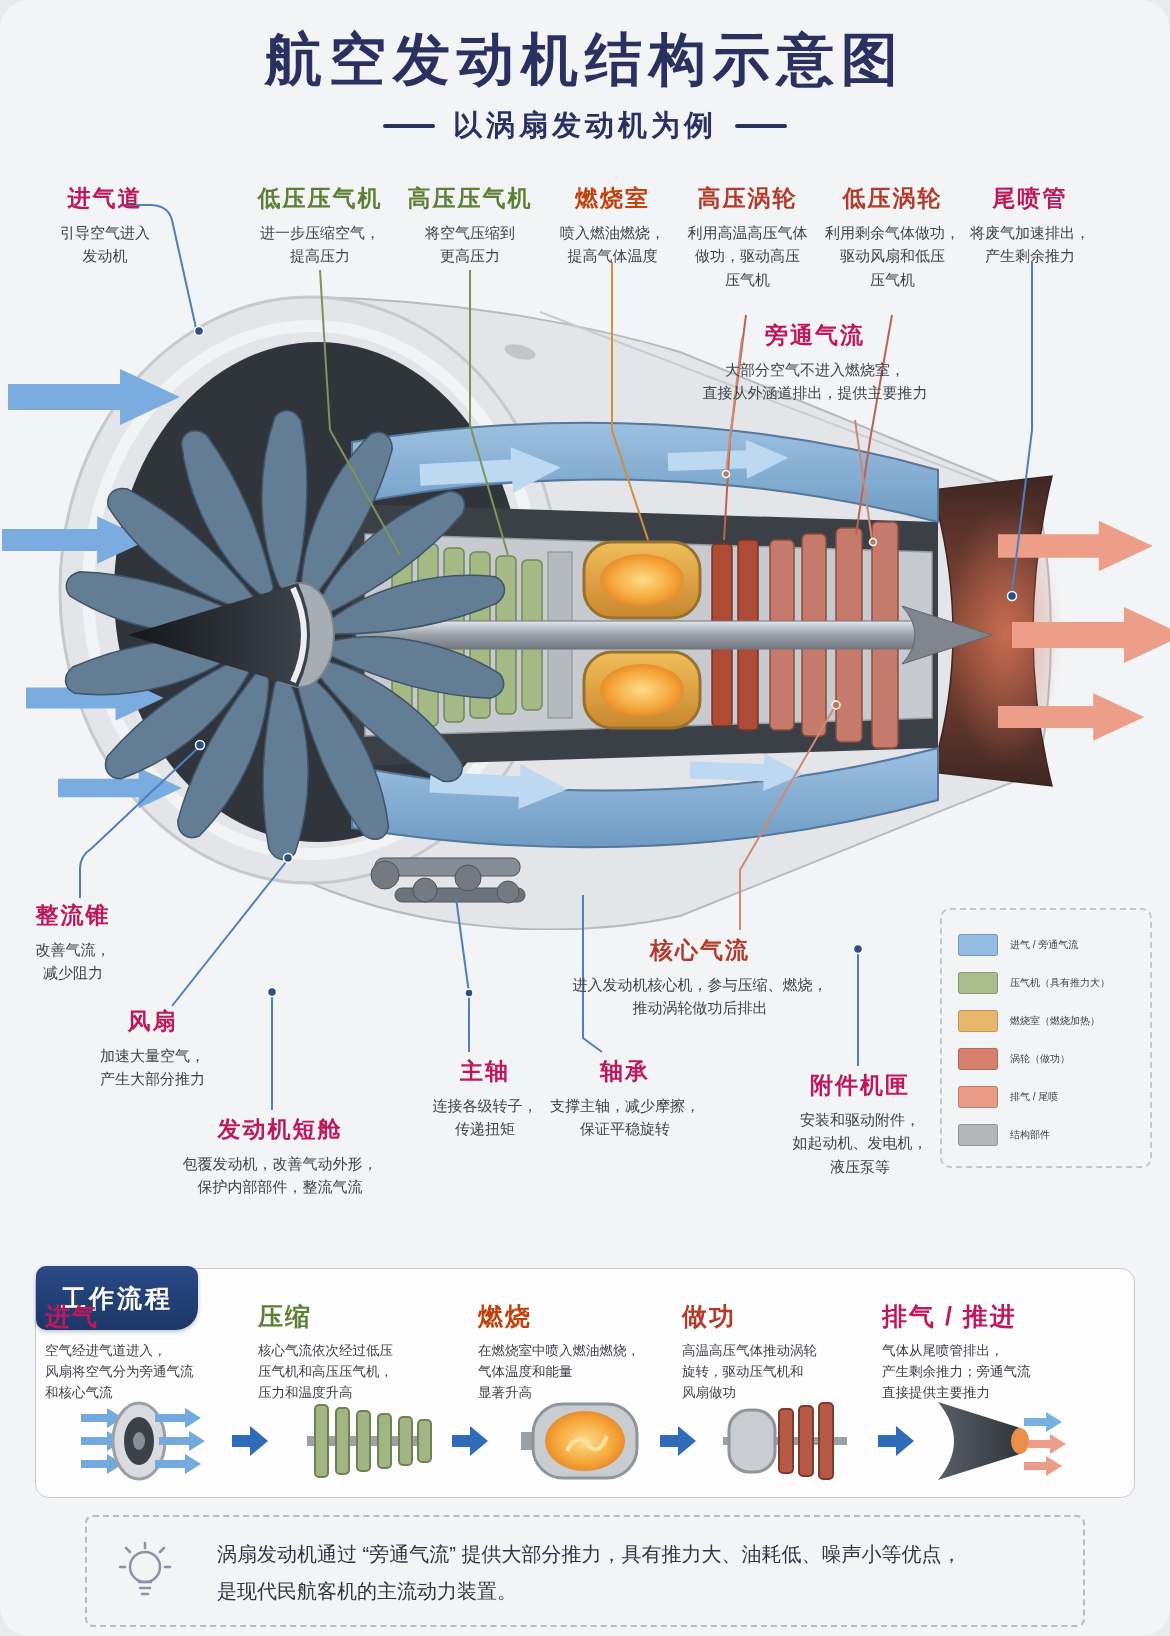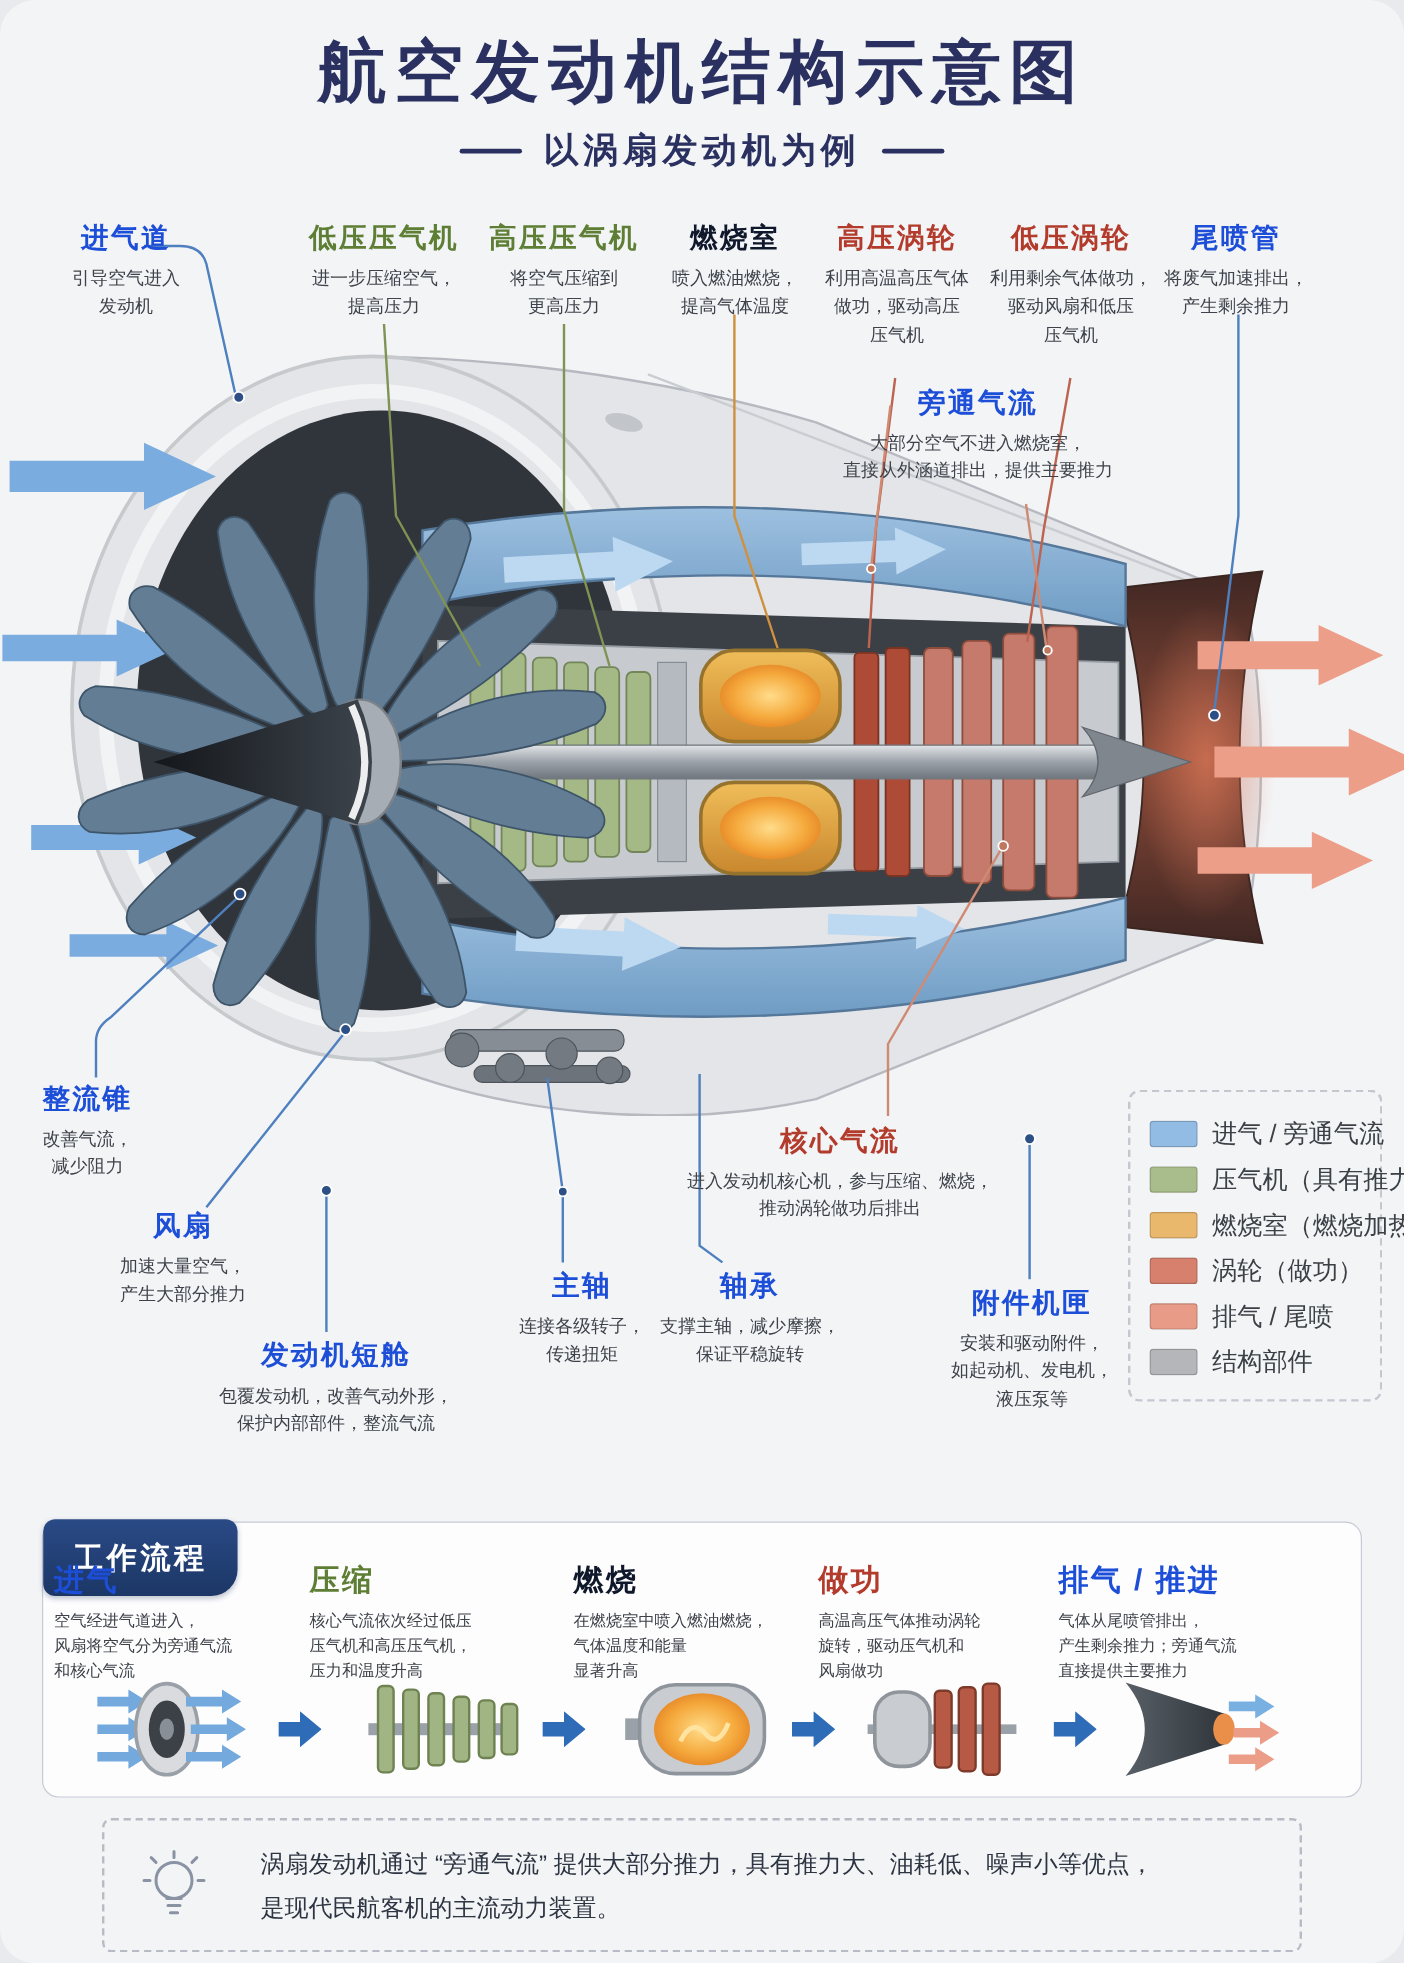--- a/index.html
+++ b/index.html
@@ -8,30 +8,30 @@
   
   .page-title{position:absolute;top:22px;left:0;width:100%;text-align:center;
     font-size:57px;font-weight:900;letter-spacing:7px;color:#2a3160;}
   .subtitle-row{position:absolute;top:106px;left:0;width:100%;display:flex;align-items:center;justify-content:center;gap:18px;}
   .subtitle-dash{width:52px;height:4px;background:#2a3160;border-radius:2px;}
   .subtitle-text{font-size:29px;font-weight:bold;letter-spacing:4px;color:#2a3160;}
   
   .anno{position:absolute;text-align:center;z-index:3;}
   .lbl{font-size:23px;font-weight:bold;letter-spacing:2px;margin-bottom:7px;}
   .desc{font-size:15px;color:#3e434b;line-height:1.55;white-space:pre-line;}
-  .c-blue{color:#1d4ed8}.c-green{color:#5d7e34}.c-orange{color:#0f172a}.c-red{color:#b23b2c}
+  .c-blue{color:#be185d}.c-green{color:#5d7e34}.c-orange{color:#c2410c}.c-red{color:#b23b2c}
   
   .engine-svg{position:absolute;left:0;top:290px;width:1170px;height:640px;z-index:1;}
   .overlay-svg{position:absolute;left:0;top:0;width:1170px;height:1636px;z-index:2;pointer-events:none;}
   
   .legend-box{position:absolute;left:940px;top:908px;width:212px;height:260px;
     border:2px dashed #c3c7d0;border-radius:10px;box-sizing:border-box;padding:16px 0 0 16px;z-index:3;}
   .legend-row{display:flex;align-items:center;gap:12px;height:38px;}
   .legend-swatch{width:38px;height:20px;border-radius:3px;border:1px solid rgba(0,0,0,.18);flex:0 0 auto;}
-  .legend-label{font-size:21px;color:#3b4046;white-space:nowrap;}
+  .legend-label{font-size:10px;color:#3b4046;white-space:nowrap;}
   
   .wf-panel{position:absolute;left:35px;top:1268px;width:1100px;height:230px;background:#fdfdfe;
     border:1.5px solid #c6cbd6;border-radius:14px;box-sizing:border-box;z-index:3;}
   .wf-tab{position:absolute;left:36px;top:1266px;width:162px;height:64px;z-index:4;
     background:linear-gradient(180deg,#2a4a86,#1c3766);border-radius:10px 10px 22px 10px;
     display:flex;align-items:center;justify-content:center;color:#fff;font-size:25px;font-weight:bold;letter-spacing:3px;
     box-shadow:0 2px 4px rgba(20,40,80,.25);}
   .wf-step{position:absolute;text-align:left;z-index:4;}
   .wf-step-title{font-size:25px;font-weight:bold;letter-spacing:2px;}
   .wf-step-desc{font-size:13.5px;color:#3d4148;line-height:1.55;margin-top:8px;white-space:pre-line;}

